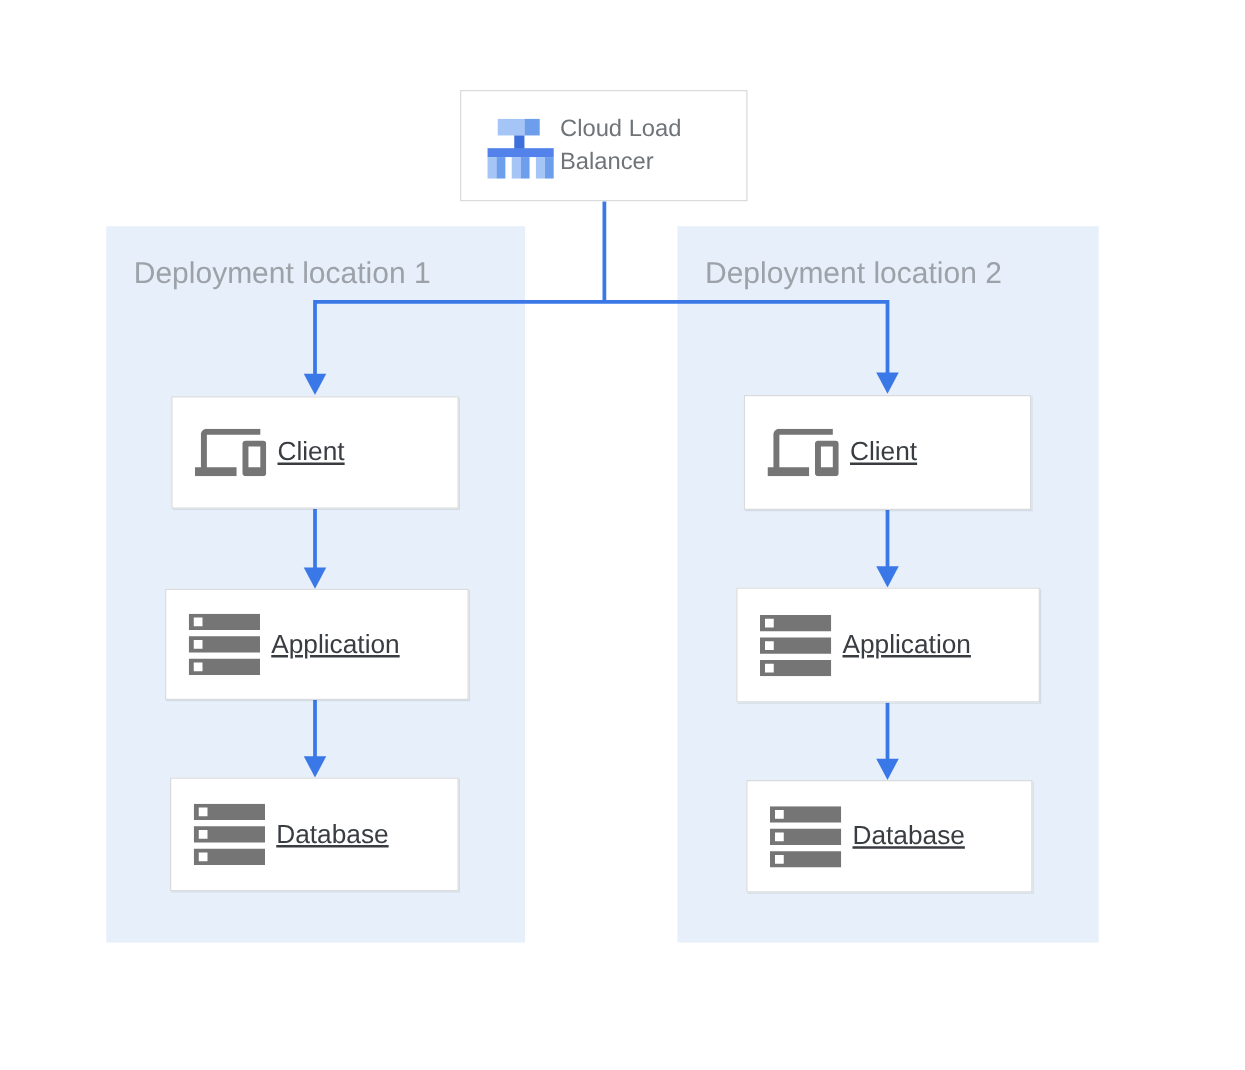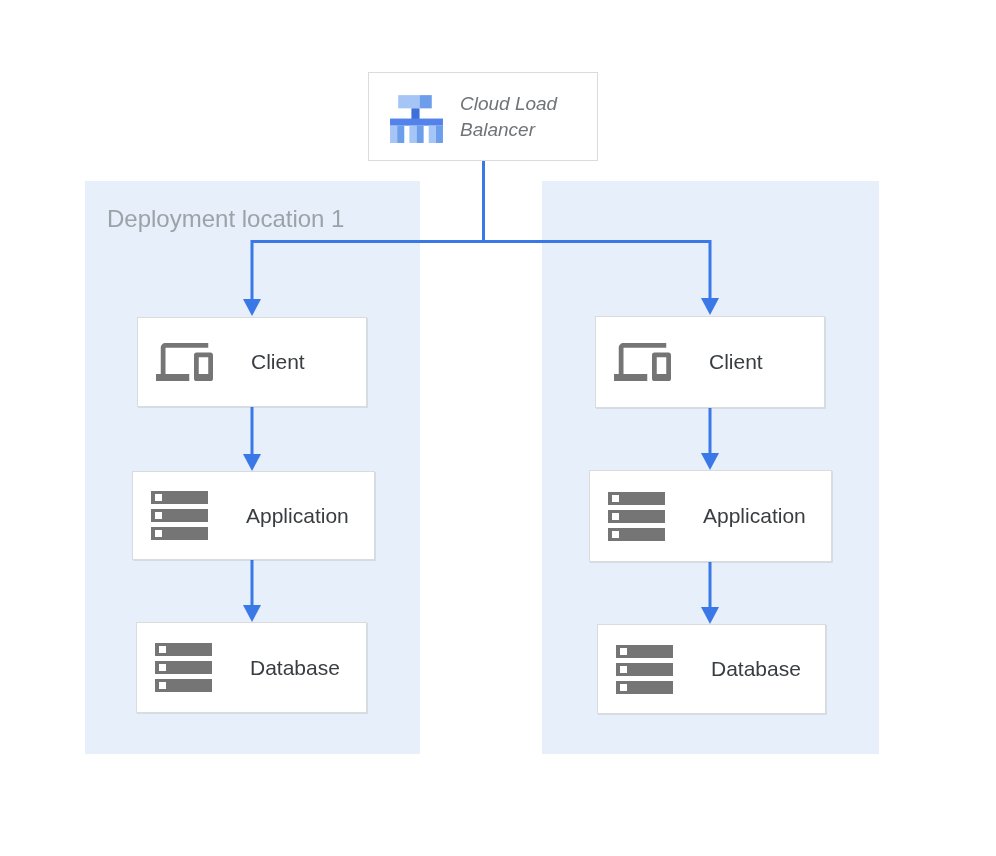--- a/index.html
+++ b/index.html
@@ -25,45 +25,46 @@
 
   .connectors{position:absolute;left:0;top:0;width:996px;height:856px;z-index:3;pointer-events:none;}
   .connector-line{stroke:var(--accent);stroke-width:3;fill:none;}
   .arrowhead{fill:var(--accent);stroke:none;}
 
   .node{position:absolute;z-index:4;background:var(--node-bg);
         border:1px solid var(--node-border);
         box-shadow:1px 1px 0 rgba(60,64,67,.10);
         display:flex;align-items:center;box-sizing:border-box;}
   .node .icon{margin-left:18px;display:flex;align-items:center;flex:none;}
-  .node .node-label{margin-left:38px;font-size:21px;color:var(--node-label);white-space:nowrap;}
+  .node .node-label{margin-left:9px;font-size:21px;color:var(--node-label);white-space:nowrap;text-decoration:underline;}
 
   .lb-box{position:absolute;left:368px;top:72px;width:230px;height:89px;z-index:4;
           background:var(--node-bg);border:1px solid var(--node-border);
           display:flex;align-items:center;box-sizing:border-box;}
   .lb-box .icon{margin-left:19px;display:flex;align-items:center;flex:none;}
-  .lb-box .lb-label{margin-left:15px;font-size:19px;line-height:26px;color:var(--lb-label);width:110px;font-style:italic;}
+  .lb-box .lb-label{margin-left:3px;font-size:19px;line-height:26px;color:var(--lb-label);width:110px;}
 
   
   .ic-gray{fill:var(--icon-gray);}
   .ic-white{fill:#ffffff;}
   .lb-light{fill:var(--lb-light);}
   .lb-medium{fill:var(--lb-medium);}
   .lb-bar{fill:var(--lb-bar);}
   .lb-stem{fill:var(--lb-stem);}
 </style>
 </head>
 <body>
 
 <div class="canvas">
 
   <div class="zone" style="left:85px;top:181px;width:335px;height:573px;"></div>
   <div class="zone" style="left:542px;top:181px;width:337px;height:573px;"></div>
 
   <div class="zone-label" style="left:107px;top:205px;">Deployment location 1</div>
+  <div class="zone-label" style="left:564px;top:205px;">Deployment location 2</div>
 
   <svg class="connectors">
     <path class="connector-line" d="M483.5 161 L483.5 241.5 M252 241.5 L710 241.5 M252 240 L252 300 M710 240 L710 299"></path>
     <polygon class="arrowhead" points="243,299 261,299 252,316"></polygon>
     <polygon class="arrowhead" points="701,298 719,298 710,315"></polygon>
 
     <path class="connector-line" d="M252 407 L252 455"></path>
     <polygon class="arrowhead" points="243,454 261,454 252,471"></polygon>
     <path class="connector-line" d="M252 560 L252 606"></path>
     <polygon class="arrowhead" points="243,605 261,605 252,622"></polygon>

